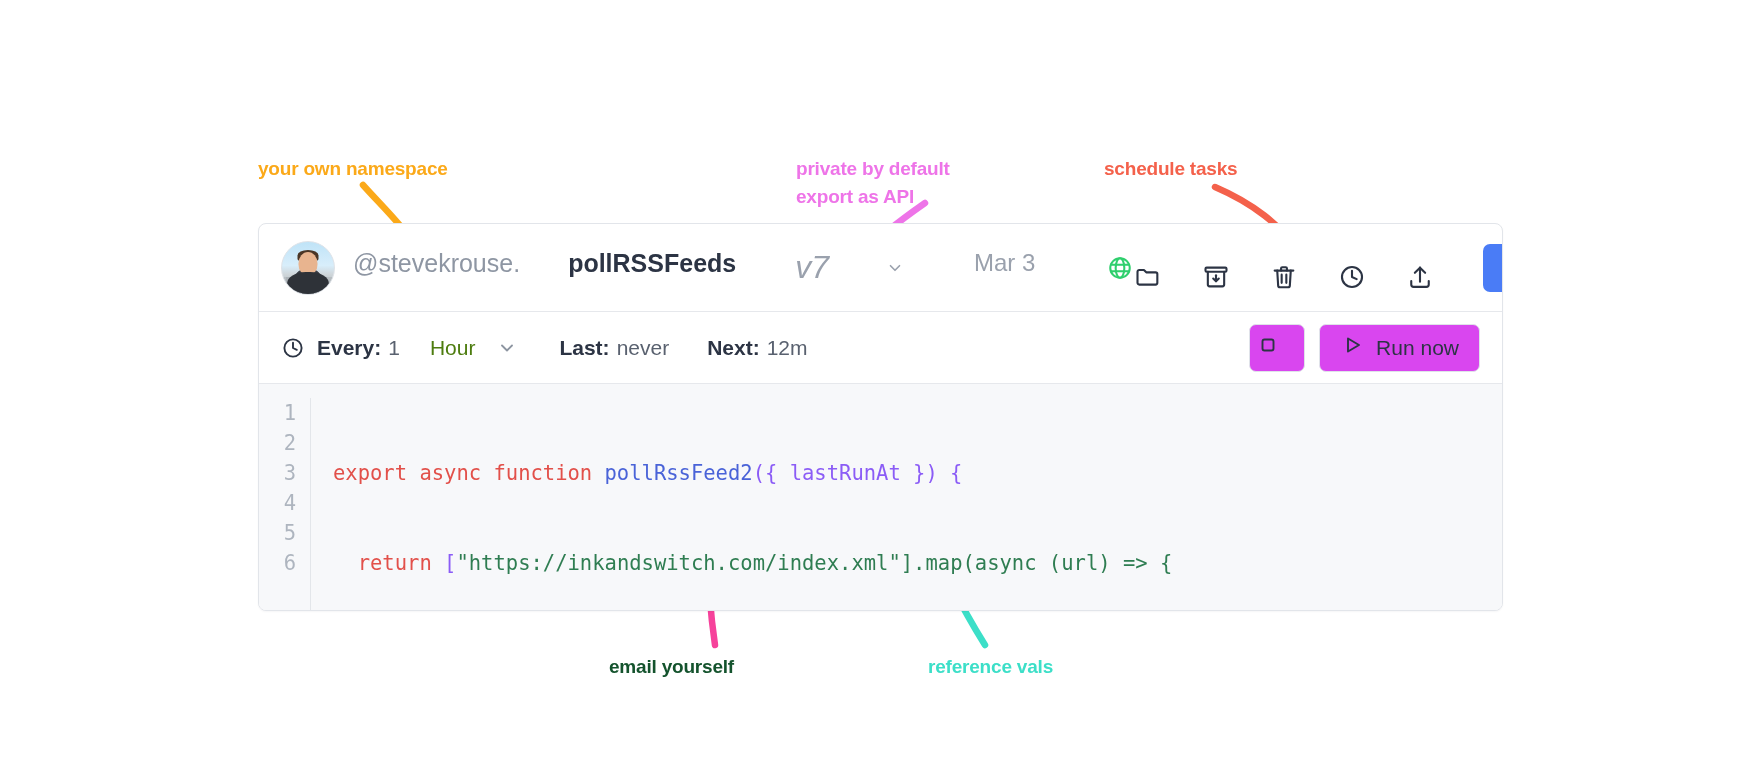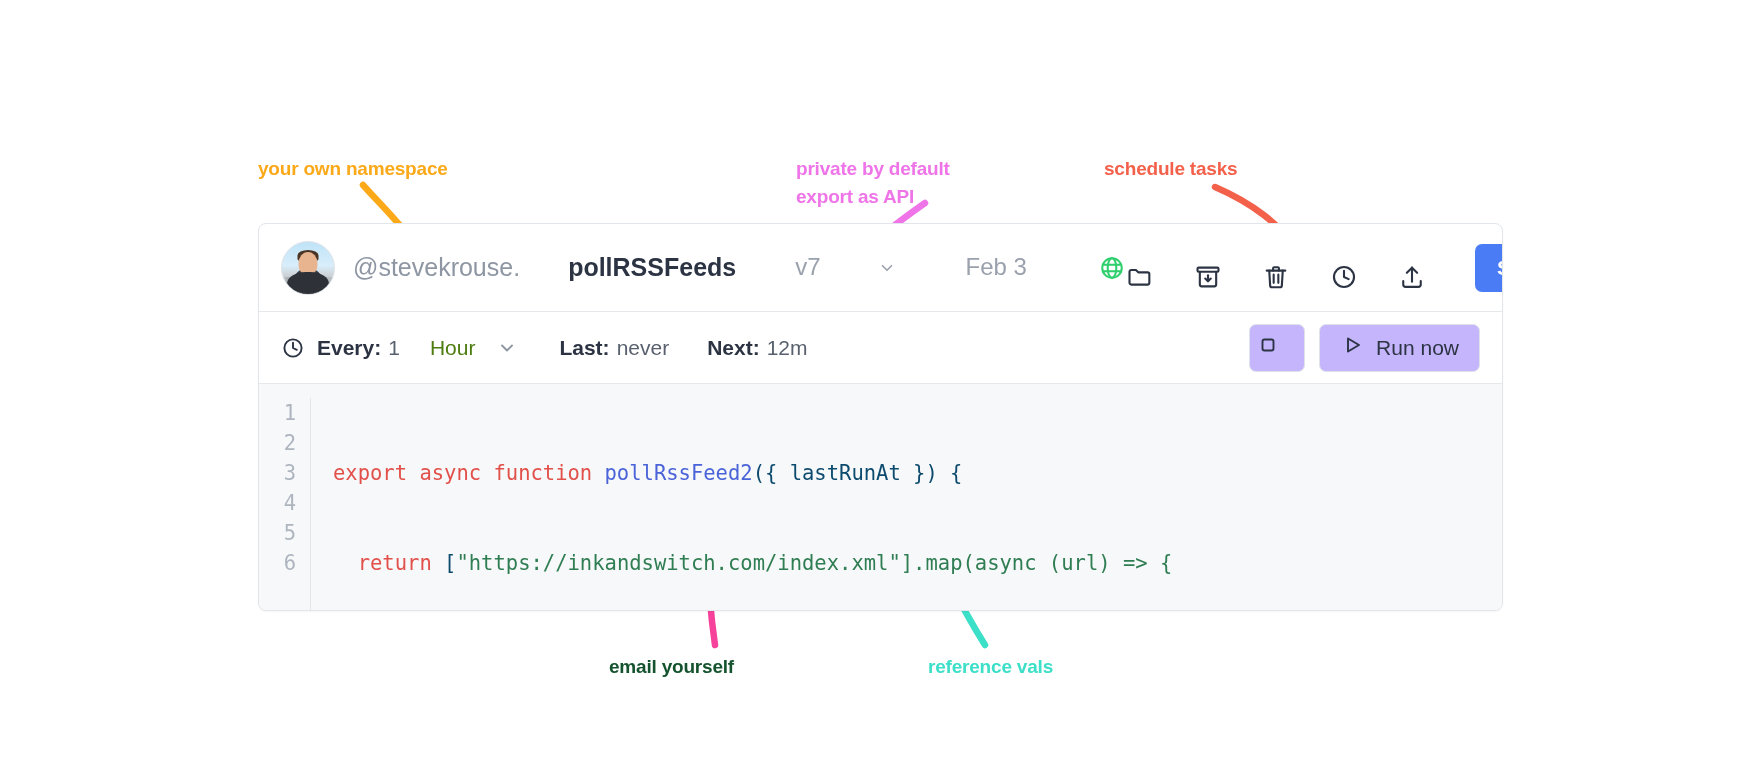--- a/index.html
+++ b/index.html
@@ -89,21 +89,21 @@
   #title-wrap {
     margin-left: 18px;
     display: flex; 
     font-size: 25px;
     color: #8c94a1;
     white-space: nowrap;
     gap: 48px;
   }
   #title-handle { color: #8e96a3; font-weight: 400; }
   #title-name { color: #2c3444; font-weight: bold; }
-  #title-version { margin-left: 11px; color: #9aa1ad; font-weight: 400; font-size: 24px; }
+  #title-version { margin-left: 11px; color: #9aa1ad; font-weight: 400; font-size: 32px; font-style: italic; }
   #version-chevron {
     margin-left: 9px; display: inline-flex; align-items: center; color: #9aa1ad;
   }
   #title-date { margin-left: 22px; color: #9aa1ad; font-size: 24px; }
   #globe-icon { margin-left: 24px; display: inline-flex; align-items: center; color: #2fcf6d; }
 
   #header-actions {
     margin-left: auto;
     display: flex; align-items: flex-end; gap: 38px;
   }
@@ -139,21 +139,21 @@
   #interval-count { margin-left: 7px; color: #59616f; }
   #interval-unit { margin-left: 30px; color: #4d7c0f; }
   #interval-chevron { margin-left: 22px; color: #8d95a1; display: inline-flex; align-items: center; cursor: pointer; }
   #last-group { margin-left: 42px; }
   #next-group { margin-left: 38px; }
 
   #schedule-actions { margin-left: auto; display: flex; align-items: center; gap: 14px; }
   .outline-btn {
     border: 1px solid #dfe3e9;
     border-radius: 7px;
-    background: #c4b5fd;
+    background: #d946ef;
     height: 48px;
     display: flex; align-items: center; justify-content: flex-start;
     color: #2c3444;
     font-size: 21px;
     cursor: pointer;
     font-family: "Liberation Sans", sans-serif;
   }
   #stop-button { width: 56px; }
   #run-now-button { padding: 0 20px; gap: 12px; }
 
@@ -172,21 +172,21 @@
     text-align: right;
     color: #aeb5bf;
     padding-right: 14px;
     user-select: none;
     border-right: 1px solid #e3e6ea;
   }
   #code-lines { padding-left: 22px; white-space: pre; color: #1d2430; }
   .tok-kw { color: #e2504a; }
   .tok-fn { color: #4a63d8; text-align: right; }
   .tok-str { color: #2f7d52; }
-  .tok-plain { color: #0c4a6e; }
+  .tok-plain { color: #8b5cf6; }
 </style>
 </head>
 <body>
 
 <div id="stage">
 
   <svg class="anno-svg" viewBox="0 0 1762 770">
 
     <path d="M363 158 C 379 176, 400 196, 413 215" stroke="#FBA919" stroke-width="6.5" fill="none" stroke-linecap="round"></path>
     <path d="M398 211 L 415 219 L 409 201" fill="#FBA919"></path>
@@ -229,21 +229,21 @@
 
       <div id="title-wrap">
         <span id="title-handle">@stevekrouse.</span>
           <span id="title-name">pollRSSFeeds</span>
         <span id="title-version">v7</span>
         <span id="version-chevron">
           <svg width="18" height="18" viewBox="0 0 24 24" fill="none" stroke="currentColor" stroke-width="2.2" stroke-linecap="round" stroke-linejoin="round">
               <polyline points="6 9 12 15 18 9"></polyline>
             </svg>
         </span>
-        <span id="title-date">Feb 3</span>
+        <span id="title-date">Mar 3</span>
         <span id="globe-icon">
           <svg width="26" height="26" viewBox="0 0 24 24" fill="none" stroke="currentColor" stroke-width="1.9">
               <circle cx="12" cy="12" r="9"></circle>
               <ellipse cx="12" cy="12" rx="4" ry="9"></ellipse>
               <line x1="3" y1="9" x2="21" y2="9"></line>
               <line x1="3" y1="15" x2="21" y2="15"></line>
             </svg>
         </span>
       </div>
 

